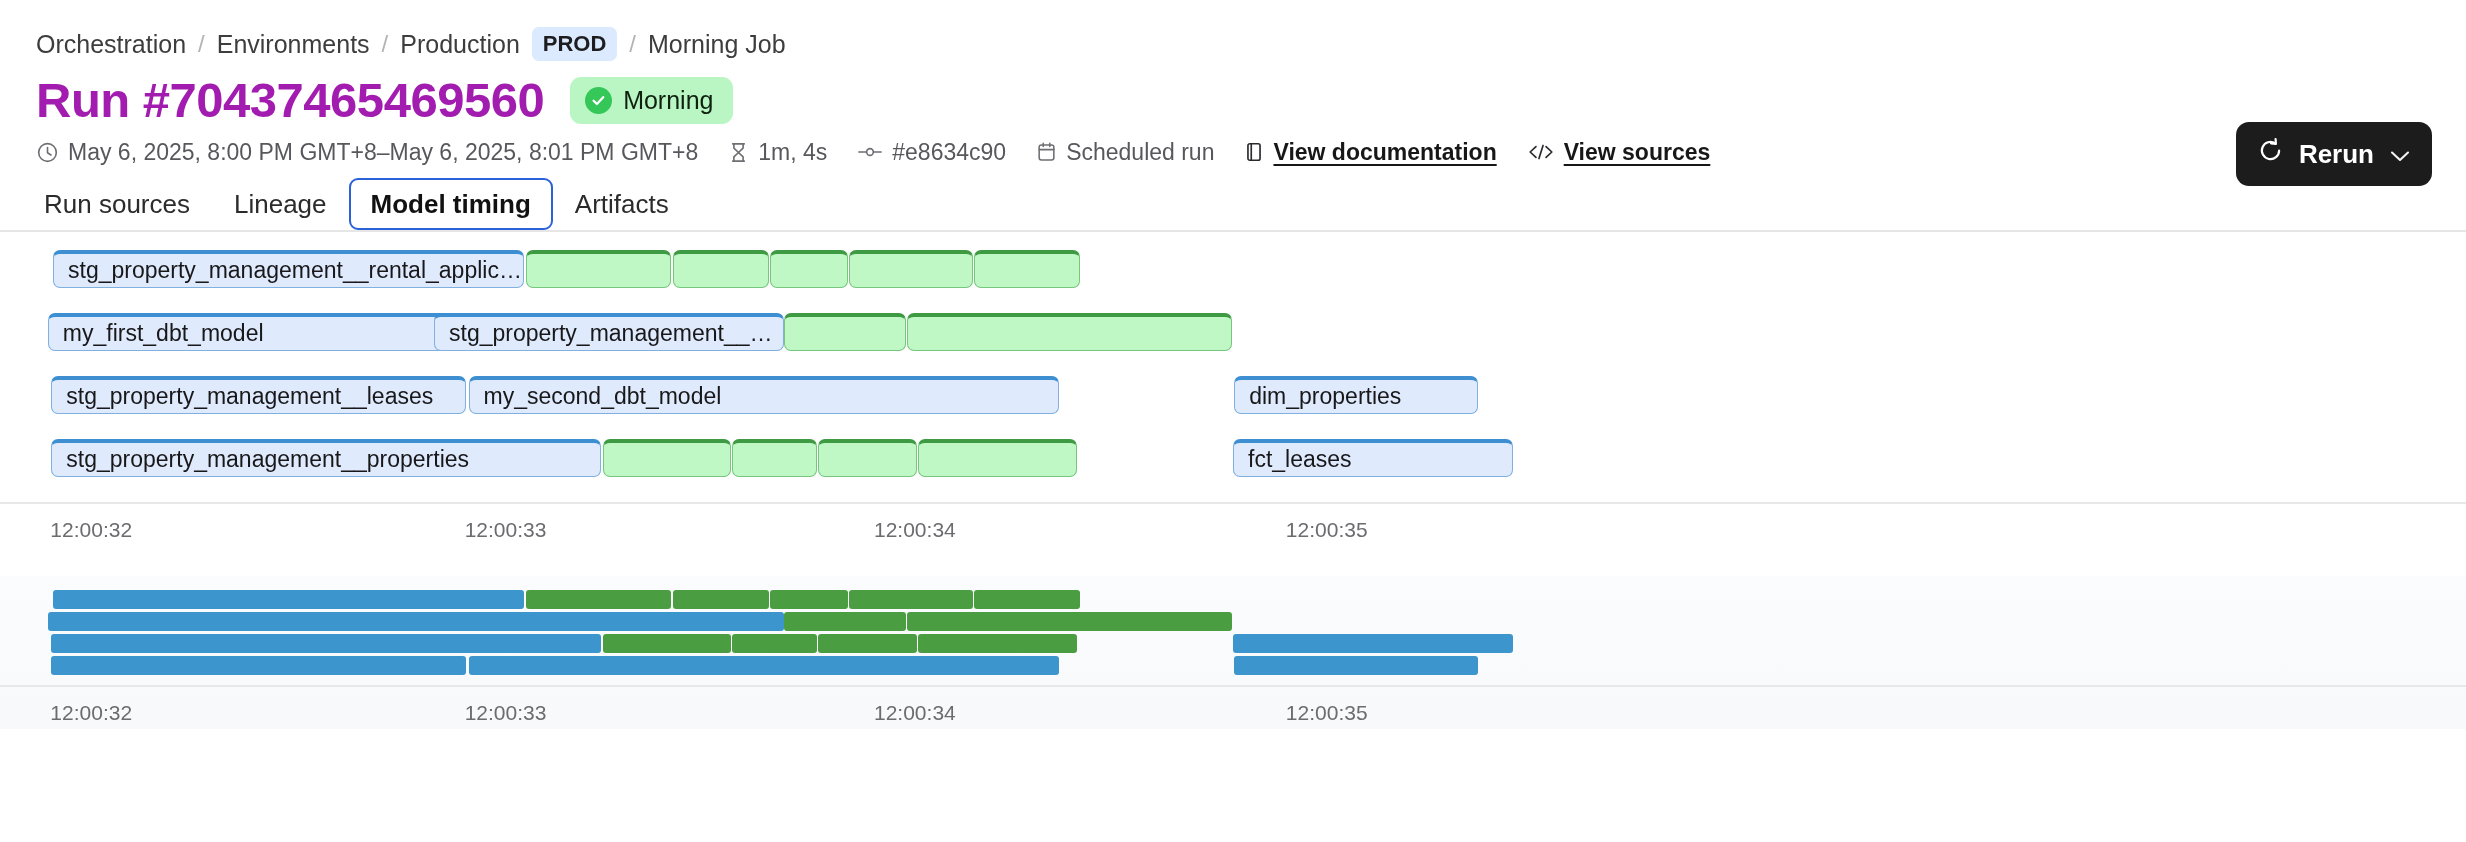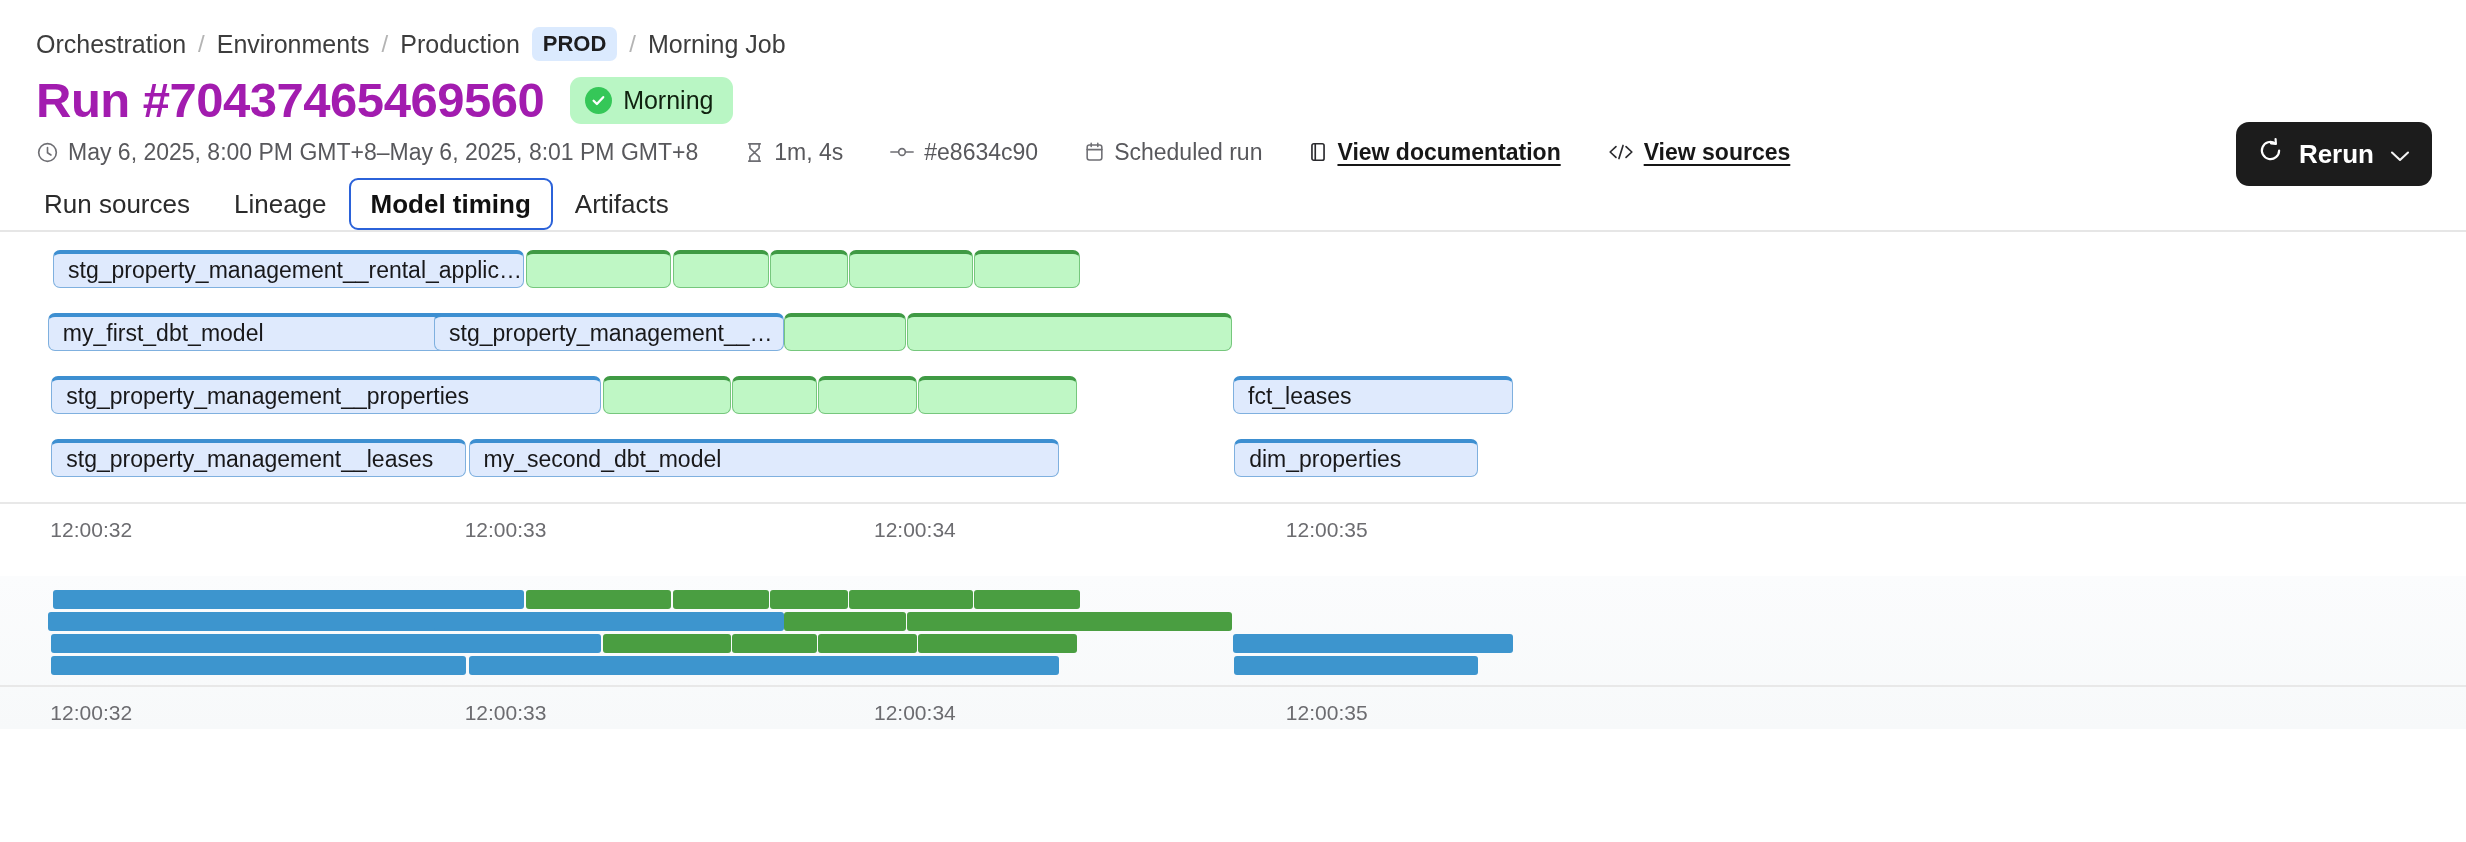--- a/index.html
+++ b/index.html
@@ -67,21 +67,21 @@
     background: #35c758;
     display: flex; align-items: center; justify-content: center;
     flex: 0 0 auto;
   }
   .check-circle svg { display: block; }
 
   
   .meta-row {
     display: flex;
     align-items: center;
-    gap: 16px;
+    gap: 0;
     padding: 16px 0 0 36px;
     font-size: 23px;
     color: #58585c;
     height: 44px;
   }
   .meta-item {
     display: flex;
     align-items: center;
     gap: 9px;
     margin-right: 30px;
@@ -354,40 +354,40 @@
         <div class="bar blue" style="left: 1.94%; width: 16.55%; text-align: right;">
           <span class="bar-label">my_first_dbt_model</span>
         </div>
         <div class="bar blue" style="left: 17.6%; width: 14.2%;">
           <span class="bar-label">stg_property_management__units</span>
         </div>
         <div class="bar green" style="left: 31.8%; width: 4.95%;"></div>
         <div class="bar green" style="left: 36.8%; width: 13.15%;"></div>
       </div>
       <div class="gantt-row">
+        <div class="bar blue" style="left: 2.08%; width: 16.8%;">
+          <span class="bar-label">stg_property_management__leases</span>
+        </div>
+        <div class="bar blue" style="left: 19%; width: 23.95%;">
+          <span class="bar-label">my_second_dbt_model</span>
+        </div>
+        <div class="bar blue" style="left: 50.05%; width: 9.9%;">
+          <span class="bar-label">dim_properties</span>
+        </div>
+      </div>
+      <div class="gantt-row">
         <div class="bar blue" style="left: 2.08%; width: 22.3%;">
           <span class="bar-label">stg_property_management__properties</span>
         </div>
         <div class="bar green" style="left: 24.45%; width: 5.2%;"></div>
         <div class="bar green" style="left: 29.7%; width: 3.45%;"></div>
         <div class="bar green" style="left: 33.18%; width: 4%;"></div>
         <div class="bar green" style="left: 37.22%; width: 6.45%;"></div>
         <div class="bar blue" style="left: 50%; width: 11.35%;">
           <span class="bar-label">fct_leases</span>
-        </div>
-      </div>
-      <div class="gantt-row">
-        <div class="bar blue" style="left: 2.08%; width: 16.8%;">
-          <span class="bar-label">stg_property_management__leases</span>
-        </div>
-        <div class="bar blue" style="left: 19%; width: 23.95%;">
-          <span class="bar-label">my_second_dbt_model</span>
-        </div>
-        <div class="bar blue" style="left: 50.05%; width: 9.9%;">
-          <span class="bar-label">dim_properties</span>
         </div>
       </div>
     </div>
 
   <div class="axis" id="axis-main">
       <div class="tick" style="left: 3.7%;">12:00:32</div>
       <div class="tick" style="left: 20.5%;">12:00:33</div>
       <div class="tick" style="left: 37.1%;">12:00:34</div>
       <div class="tick" style="left: 53.8%;">12:00:35</div>
     </div>

